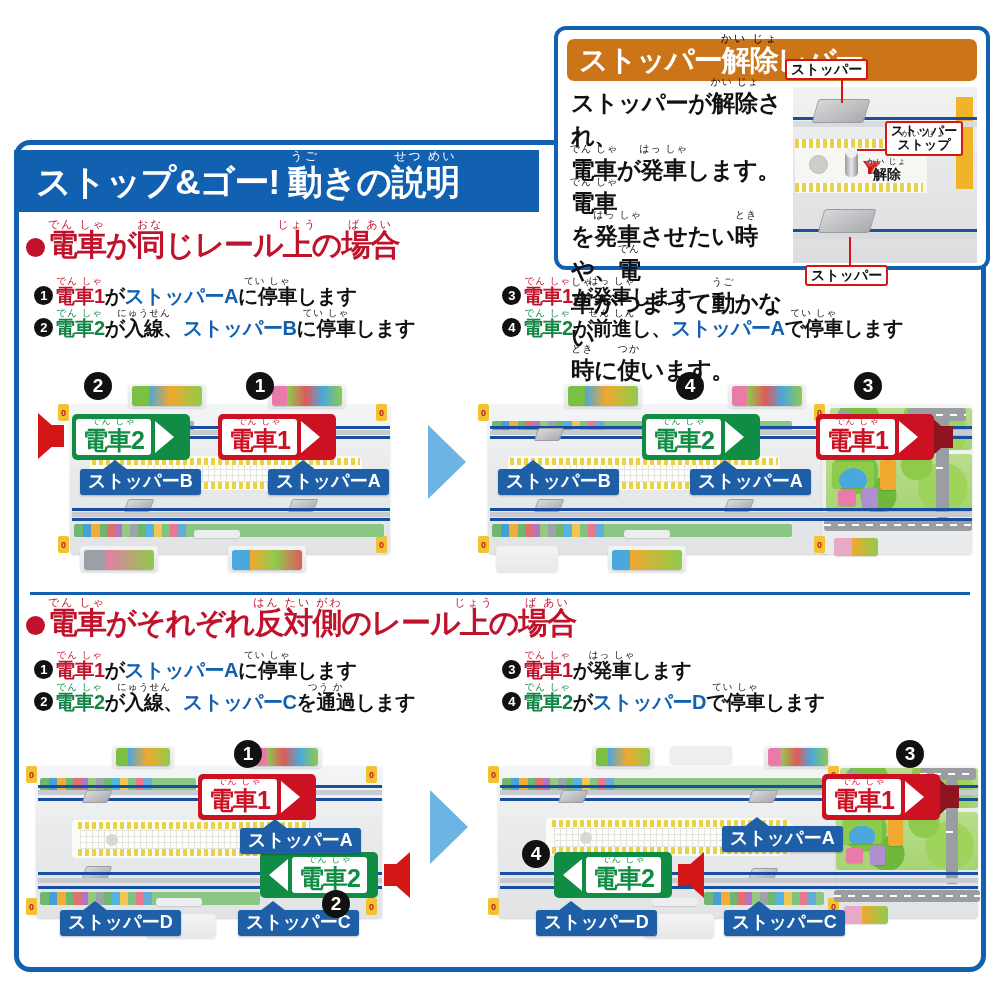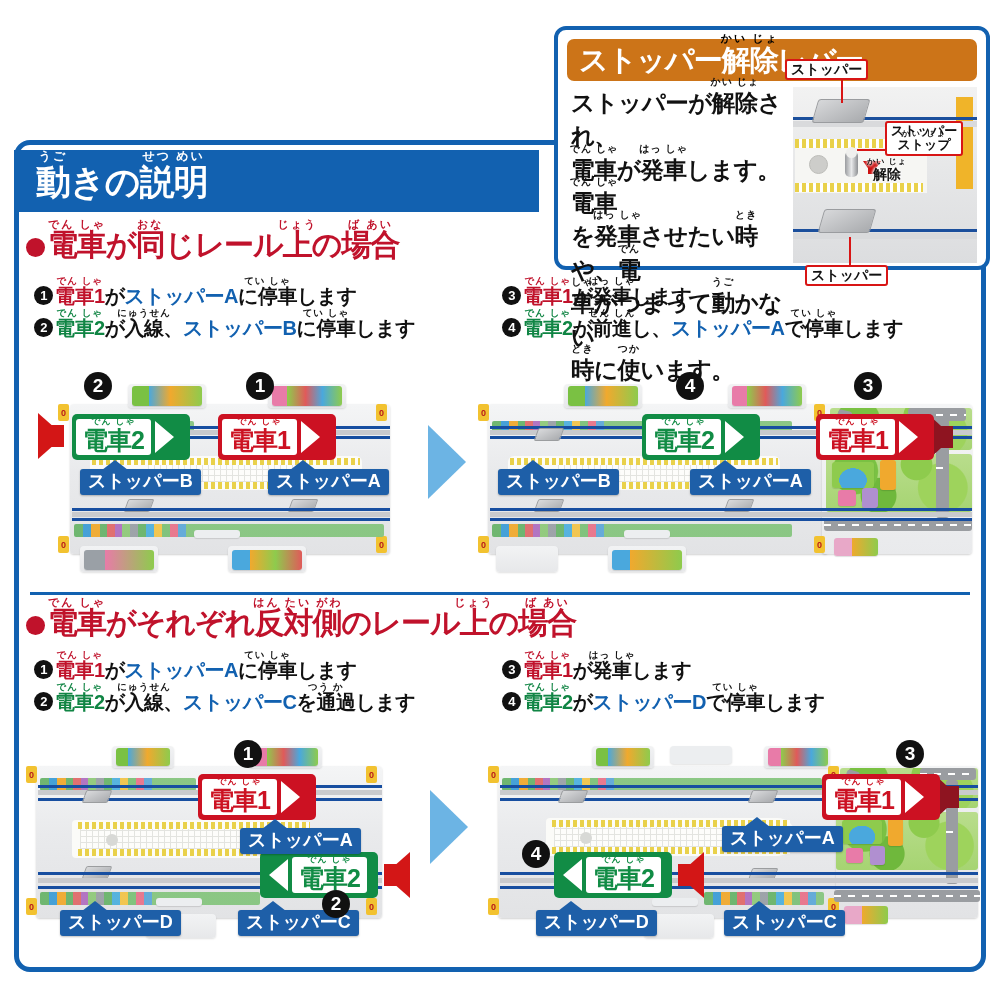--- a/index.html
+++ b/index.html
@@ -18,21 +18,21 @@
     background:#1261b0; display:flex; align-items:center; padding-left:22px;
     z-index:6;
   }
   #banner .btxt{
     color:#fff; font-weight:bold; font-size:35px; letter-spacing:-1px;
     white-space:nowrap; line-height:1;
   }
   .rb{ position:relative; display:inline-block; }
   .rb .ruby{
     position:absolute; left:50%; transform:translateX(-50%);
-    bottom:100%; font-size:11px; font-weight:bold; letter-spacing:2px;
+    bottom:100%; font-size:11px; font-weight:normal; letter-spacing:2px;
     white-space:nowrap; line-height:1.1;
   }
   #banner .rb .ruby{ color:#fff; font-size:12px; }
 
   
   #callout{
     position:absolute; left:554px; top:26px; width:436px; height:244px;
     border:4px solid #1261b0; border-radius:12px; background:#fff; z-index:9;
     padding:9px;
   }
@@ -298,21 +298,21 @@
     z-index:9;
   }
 </style>
 </head>
 <body>
 
 <div id="page-frame"></div>
 
 <div id="banner">
   <div class="btxt">
-    <span class="rb"><span class="ruby">うご</span><span>動</span></span><span>きの</span><span class="rb"><span class="ruby">せつ めい</span><span>説明</span></span>
+    <span>ストップ&amp;ゴー! </span><span class="rb"><span class="ruby">うご</span><span>動</span></span><span>きの</span><span class="rb"><span class="ruby">せつ めい</span><span>説明</span></span>
   </div>
 </div>
 
 <div id="callout">
   <div id="callout-head">
     <div class="ctxt">
       <span>ストッパー</span><span class="rb"><span class="ruby">かい じょ</span><span>解除</span></span><span>レバー</span>
     </div>
   </div>
 

